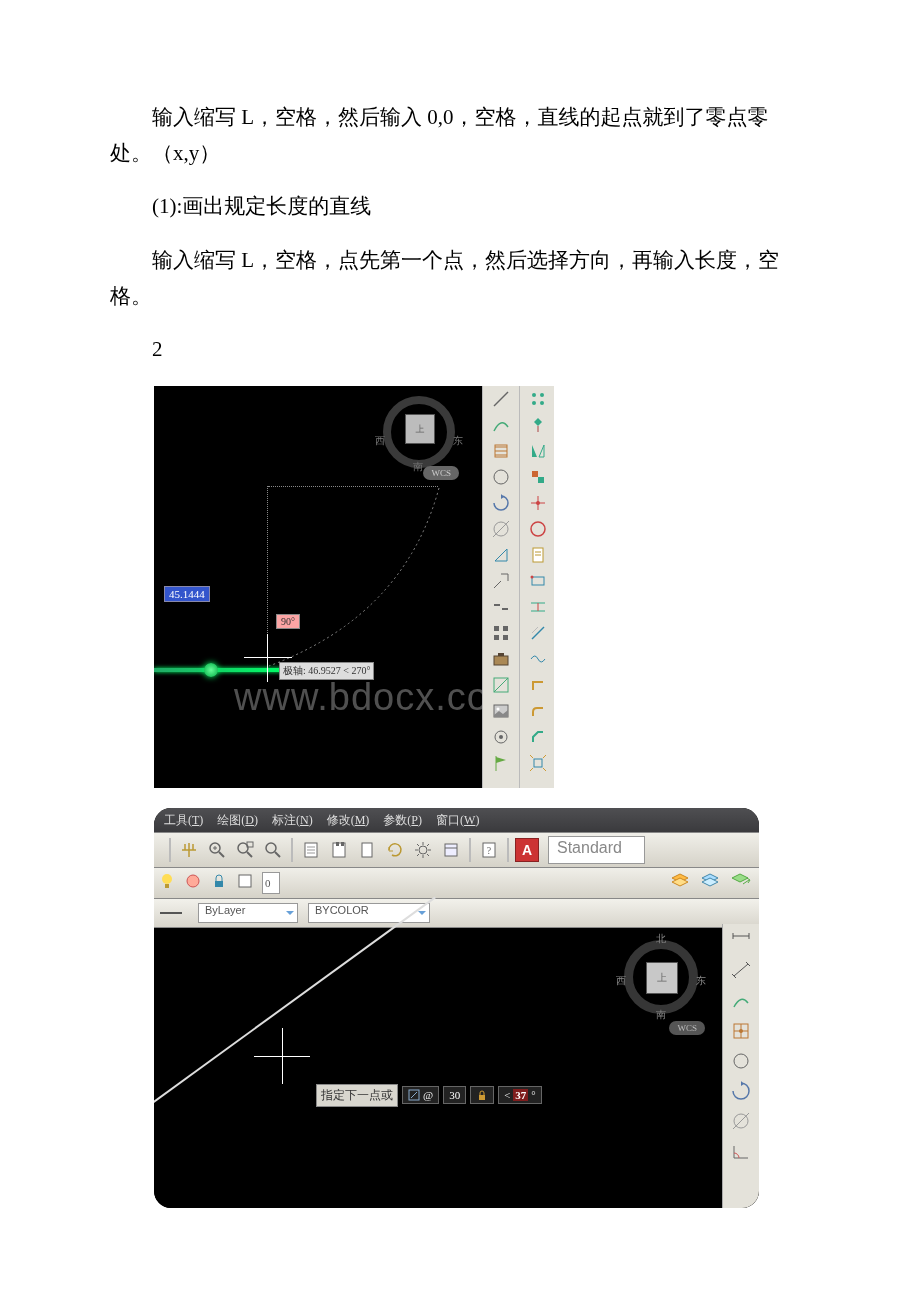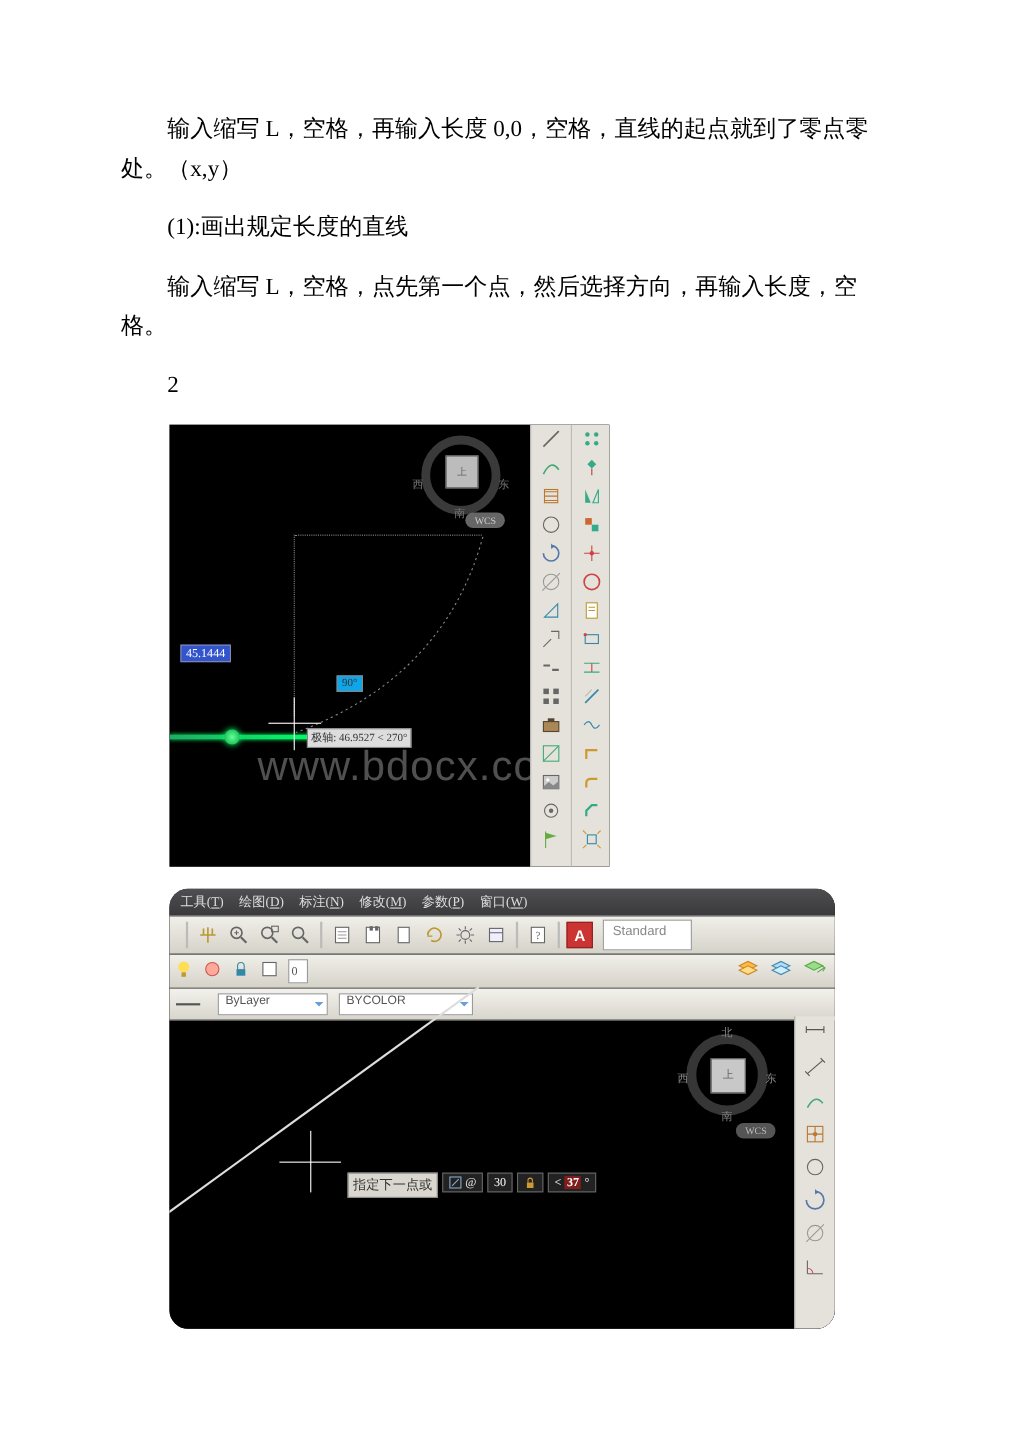--- a/index.html
+++ b/index.html
@@ -76,22 +76,22 @@
     left: 10px;
     background: #3355cc;
     color: #fff;
     font-size: 11px;
     padding: 1px 4px;
     border: 1px solid #88a;
   }
   .fig1 .angle-box {
     position: absolute;
     top: 228px;
-    left: 152px;
-    background: #0ea5e9;
+    left: 122px;
+    background: #fca5a5;
     color: #333;
     font-size: 10px;
     padding: 1px 4px;
     border: 1px solid #888;
     text-align: center;
   }
   .fig1 .polar-box {
     position: absolute;
     top: 276px;
     left: 125px;
@@ -244,21 +244,21 @@
     font-size: 14px;
     display: flex; align-items: center; justify-content: center;
     border: 1px solid #822;
   }
   .fig2 .toolbar1 .stylebox {
     height: 22px;
     background: #fff;
     border: 1px solid #999;
     color: #888;
     font-family: Arial;
-    font-size: 12px;
+    font-size: 16px;
     padding: 2px 22px 2px 8px;
     margin-left: 6px;
   }
   .fig2 .toolbar2 {
     height: 30px;
     background: linear-gradient(#f0efe9, #d5d2c8);
     border-bottom: 1px solid #888;
     display: flex;
     align-items: center;
     padding: 0 4px;
@@ -366,25 +366,25 @@
     top: 93px;
     right: 54px;
     background: #555;
     border-radius: 8px;
     color: #bbb;
     font-size: 9px;
     padding: 2px 8px;
   }
   .fig2 .canvas .prompt {
     position: absolute;
-    top: 138px;
+    top: 156px;
     left: 162px;
     height: 22px;
     display: flex;
-    align-items: flex-start;
+    align-items: center;
     gap: 4px;
     font-size: 12px;
   }
   .fig2 .canvas .prompt .txt {
     background: #d9d7cf;
     color: #333;
     padding: 2px 4px;
     border: 1px solid #888;
   }
   .fig2 .canvas .prompt .tag {
@@ -419,21 +419,21 @@
   .fig2 .sidecol .ico {
     width: 36px; height: 30px;
     display:flex; align-items:center; justify-content:center;
   }
 </style>
 </head>
 <body>
 
 <div class="page">
 
-  <p class="para indent">输入缩写 L，空格，再输入长度 0,0，空格，直线的起点就到了零点零处。（x,y）</p>
+  <p class="para indent">输入缩写 L，空格，然后输入 0,0，空格，直线的起点就到了零点零处。（x,y）</p>
   <p class="para indent">(1):画出规定长度的直线</p>
   <p class="para indent">输入缩写 L，空格，点先第一个点，然后选择方向，再输入长度，空格。</p>
   <p class="para indent">2</p>
 
   <div class="figure">
     <div class="fig1">
 
       <div class="track-v"></div>
       <div class="track-h"></div>
       <svg class="arc" width="190" height="200">

